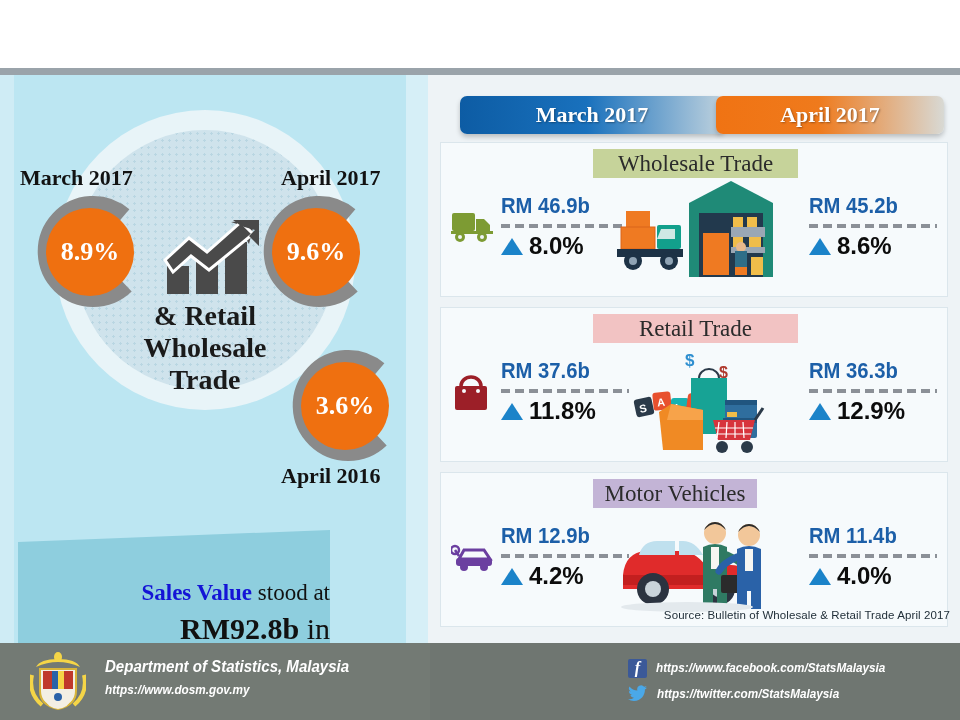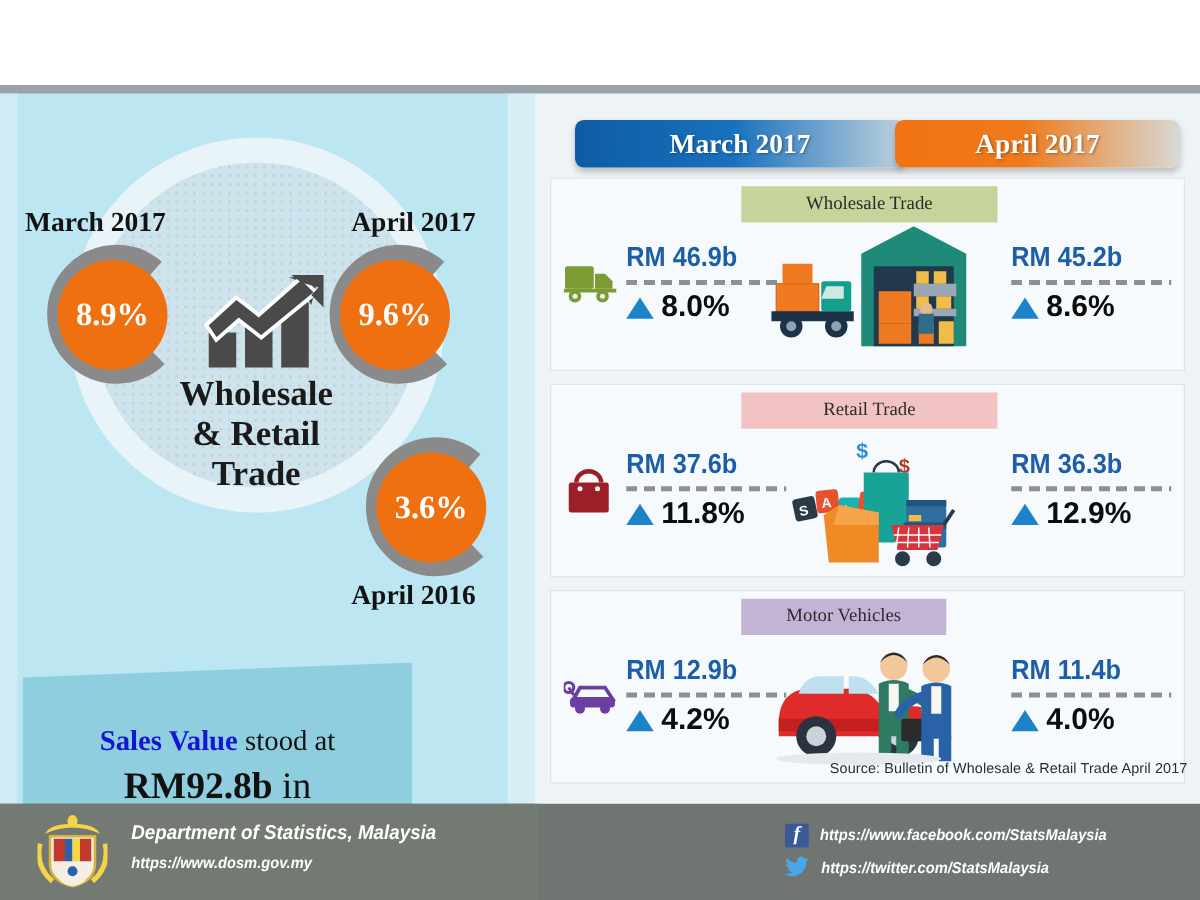--- a/index.html
+++ b/index.html
@@ -85,21 +85,21 @@
   .dlabel { position: absolute; font-size: 22px; font-weight: bold; color: #121212; }
   .dlabel.l1 { left: 20px;  top: 90px;  }
   .dlabel.l2 { left: 281px; top: 90px;  }
   .dlabel.l3 { left: 281px; top: 388px; }
 
   
   .sales-box {
     position: absolute; left: 18px; top: 455px; width: 312px; height: 178px;
     background: #8ecede;
     clip-path: polygon(0 12px, 100% 0, 100% 100%, 0 100%);
-    text-align: center;
+    text-align: right;
   }
   .sales-l1 { font-size: 23px; color: #111; margin-top: 50px; }
   .sales-l1 b { color: #1414d6; }
   .sales-l2 { font-size: 30px; color: #111; font-weight: bold; margin-top: 6px; }
   .sales-l2 span { font-weight: normal; }
   .sales-l3 { font-size: 23px; color: #111; font-weight: bold; margin-top: 4px; }
   .sales-note { font-size: 13.5px; color: #1b1b1b; margin-top: 14px; }
 
   
   .right-panel {
@@ -128,21 +128,21 @@
     position: absolute; left: 12px; width: 508px;
     background: #f6fafc; border: 1px solid #dbe6ec;
   }
   .card.c1 { top: 67px;  height: 155px; }
   .card.c2 { top: 232px; height: 155px; }
   .card.c3 { top: 397px; height: 155px; }
 
   .band {
     position: absolute; top: 6px; height: 29px;
     display: flex; align-items: center; justify-content: center;
-    font-size: 15px; color: #2b2b2b;
+    font-size: 23px; color: #2b2b2b;
   }
   .band.b1 { left: 152px; width: 205px; background: #c6d39a; }
   .band.b2 { left: 152px; width: 205px; background: #f2c3c3; }
   .band.b3 { left: 152px; width: 164px; background: #c3b4d6; }
 
   .metric { position: absolute; top: 50px; width: 182px; }
   .metric.left  { left: 8px;  }
   .metric.right { left: 318px; }
   .metric .ico { position: absolute; left: 2px; top: 16px; }
   .metric .vals { position: absolute; left: 52px; top: 0; width: 132px; }
@@ -236,22 +236,22 @@
           <rect x="33" y="34" width="22" height="40"></rect>
           <rect x="62" y="22" width="22" height="52"></rect>
           <path d="M2 40 L26 18 L44 32 L74 4 L68 2 L92 0 L86 24 L80 14 L46 46 L28 32 L8 50 Z"></path>
           <path d="M2 40 L26 18 L44 32 L78 2 L90 14 L46 50 L28 36 L10 52 Z" stroke="#ffffff" stroke-width="3" fill="#4a4a4a"></path>
           <polygon points="70,0 96,0 96,26 86,16 92,10 78,6"></polygon>
         </g>
       </svg>
     </div>
 
     <div class="center-label">
+      <div>&amp; Retail</div>
       <div>Wholesale</div>
-      <div>&amp; Retail</div>
       <div>Trade</div>
     </div>
 
     <div class="donut d1">
       <svg class="arc" viewBox="0 0 118 118">
         <path d="M 95.5 93 A 48 48 0 1 1 93.5 22" stroke="#8a8a8a" stroke-width="15" fill="none"></path>
       </svg>
       <div class="core">8.9%</div>
     </div>
     <div class="dlabel l1">March 2017</div>

